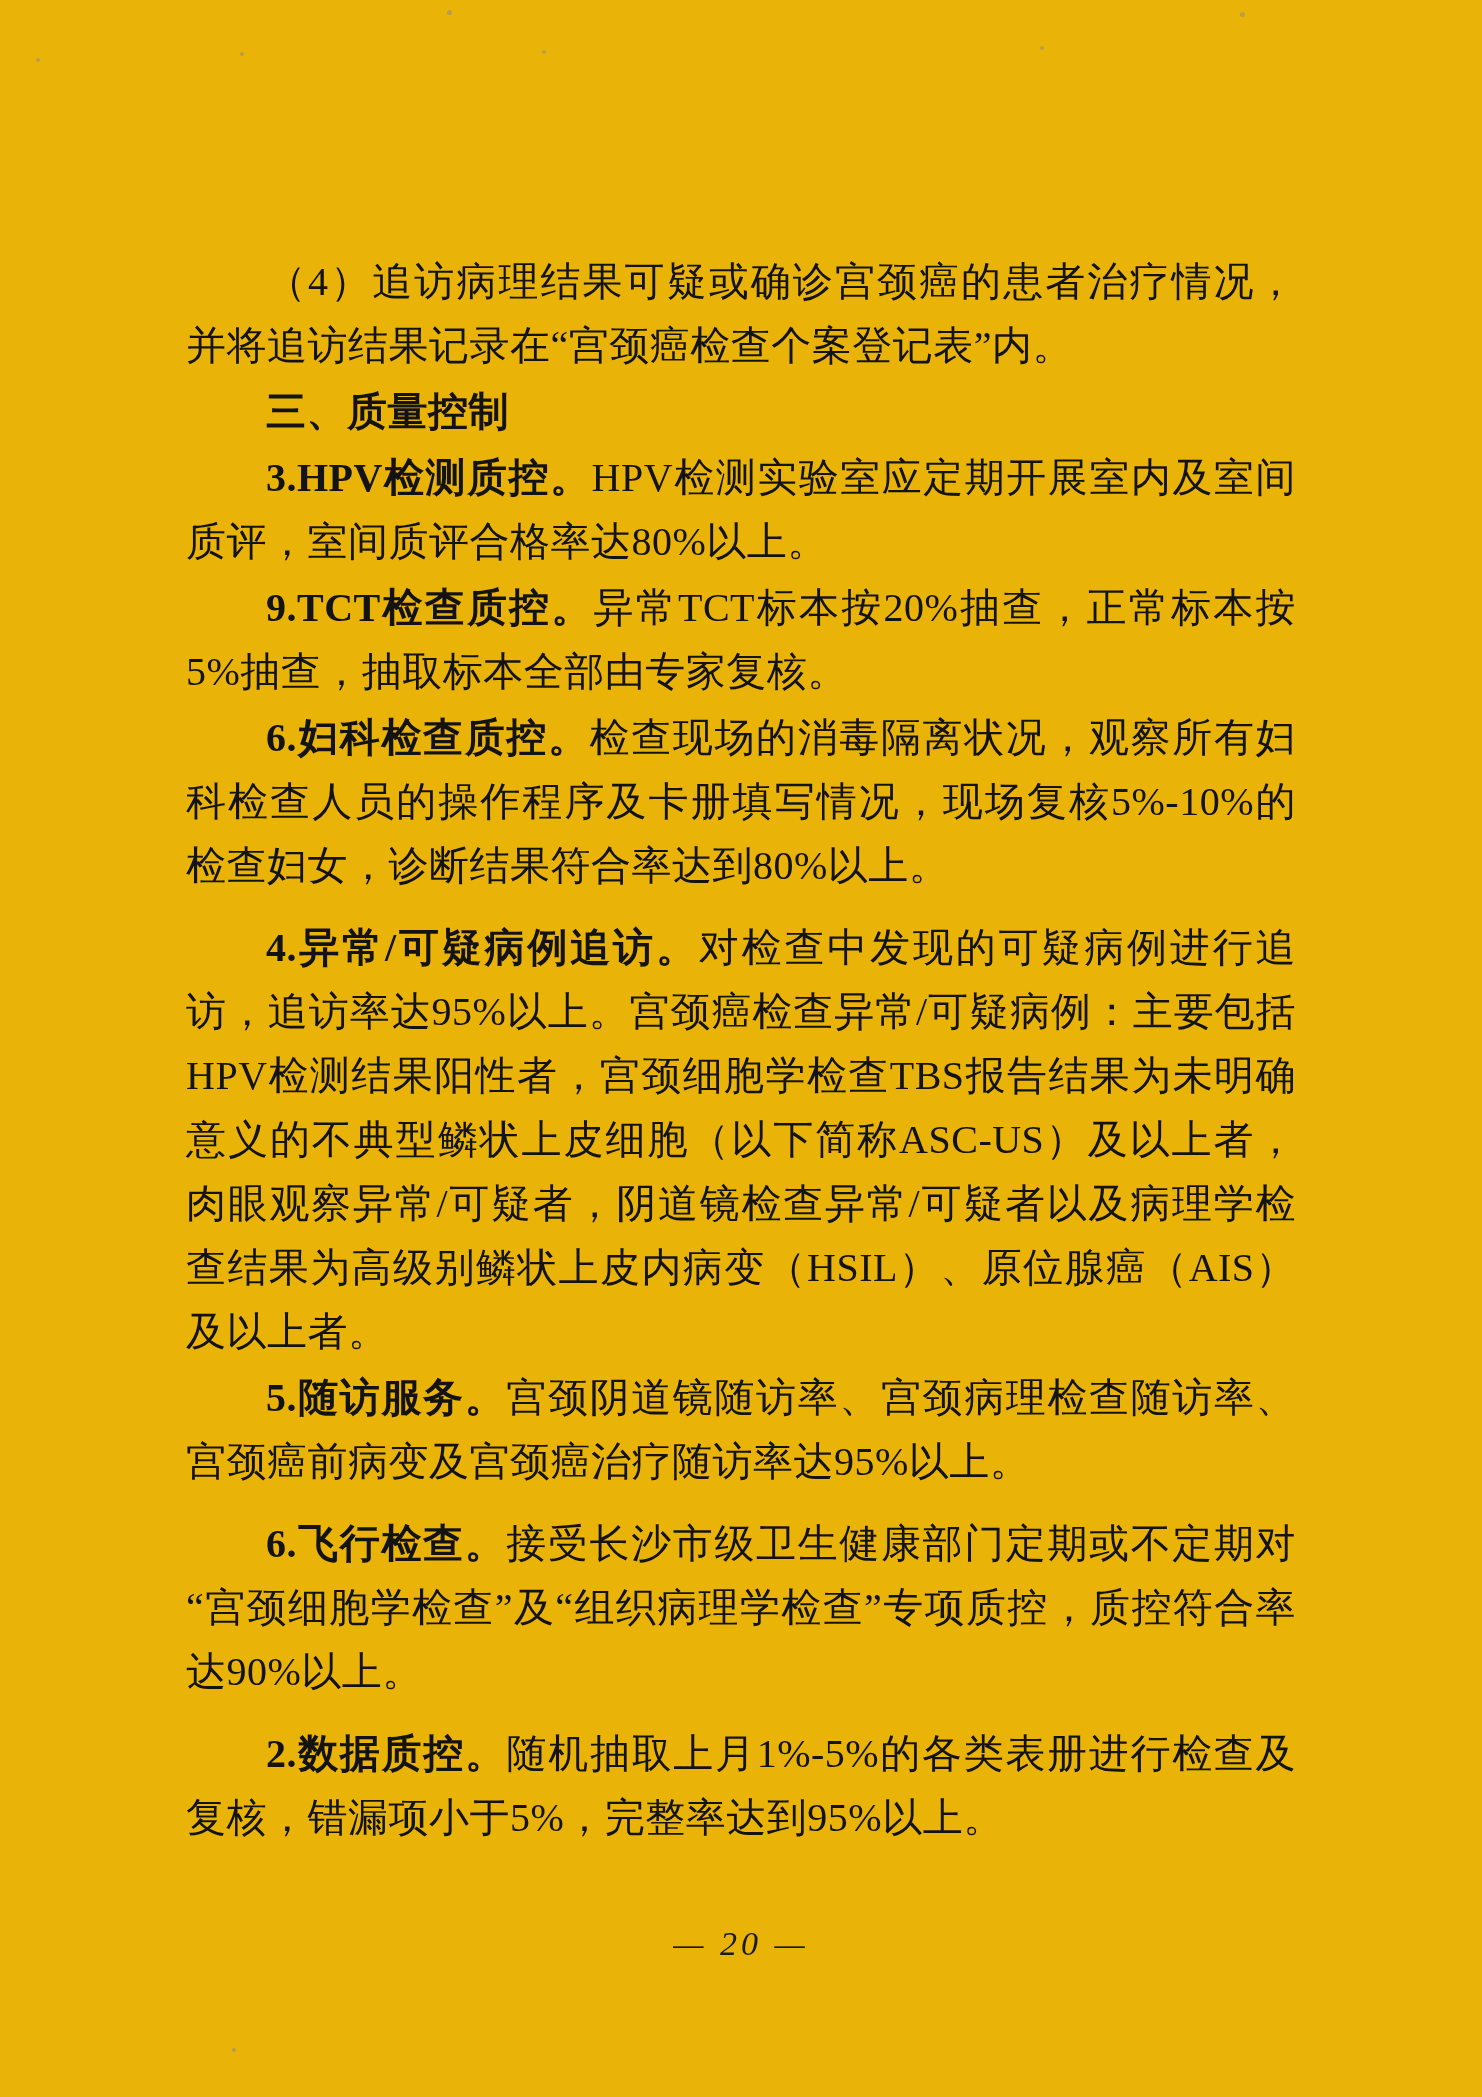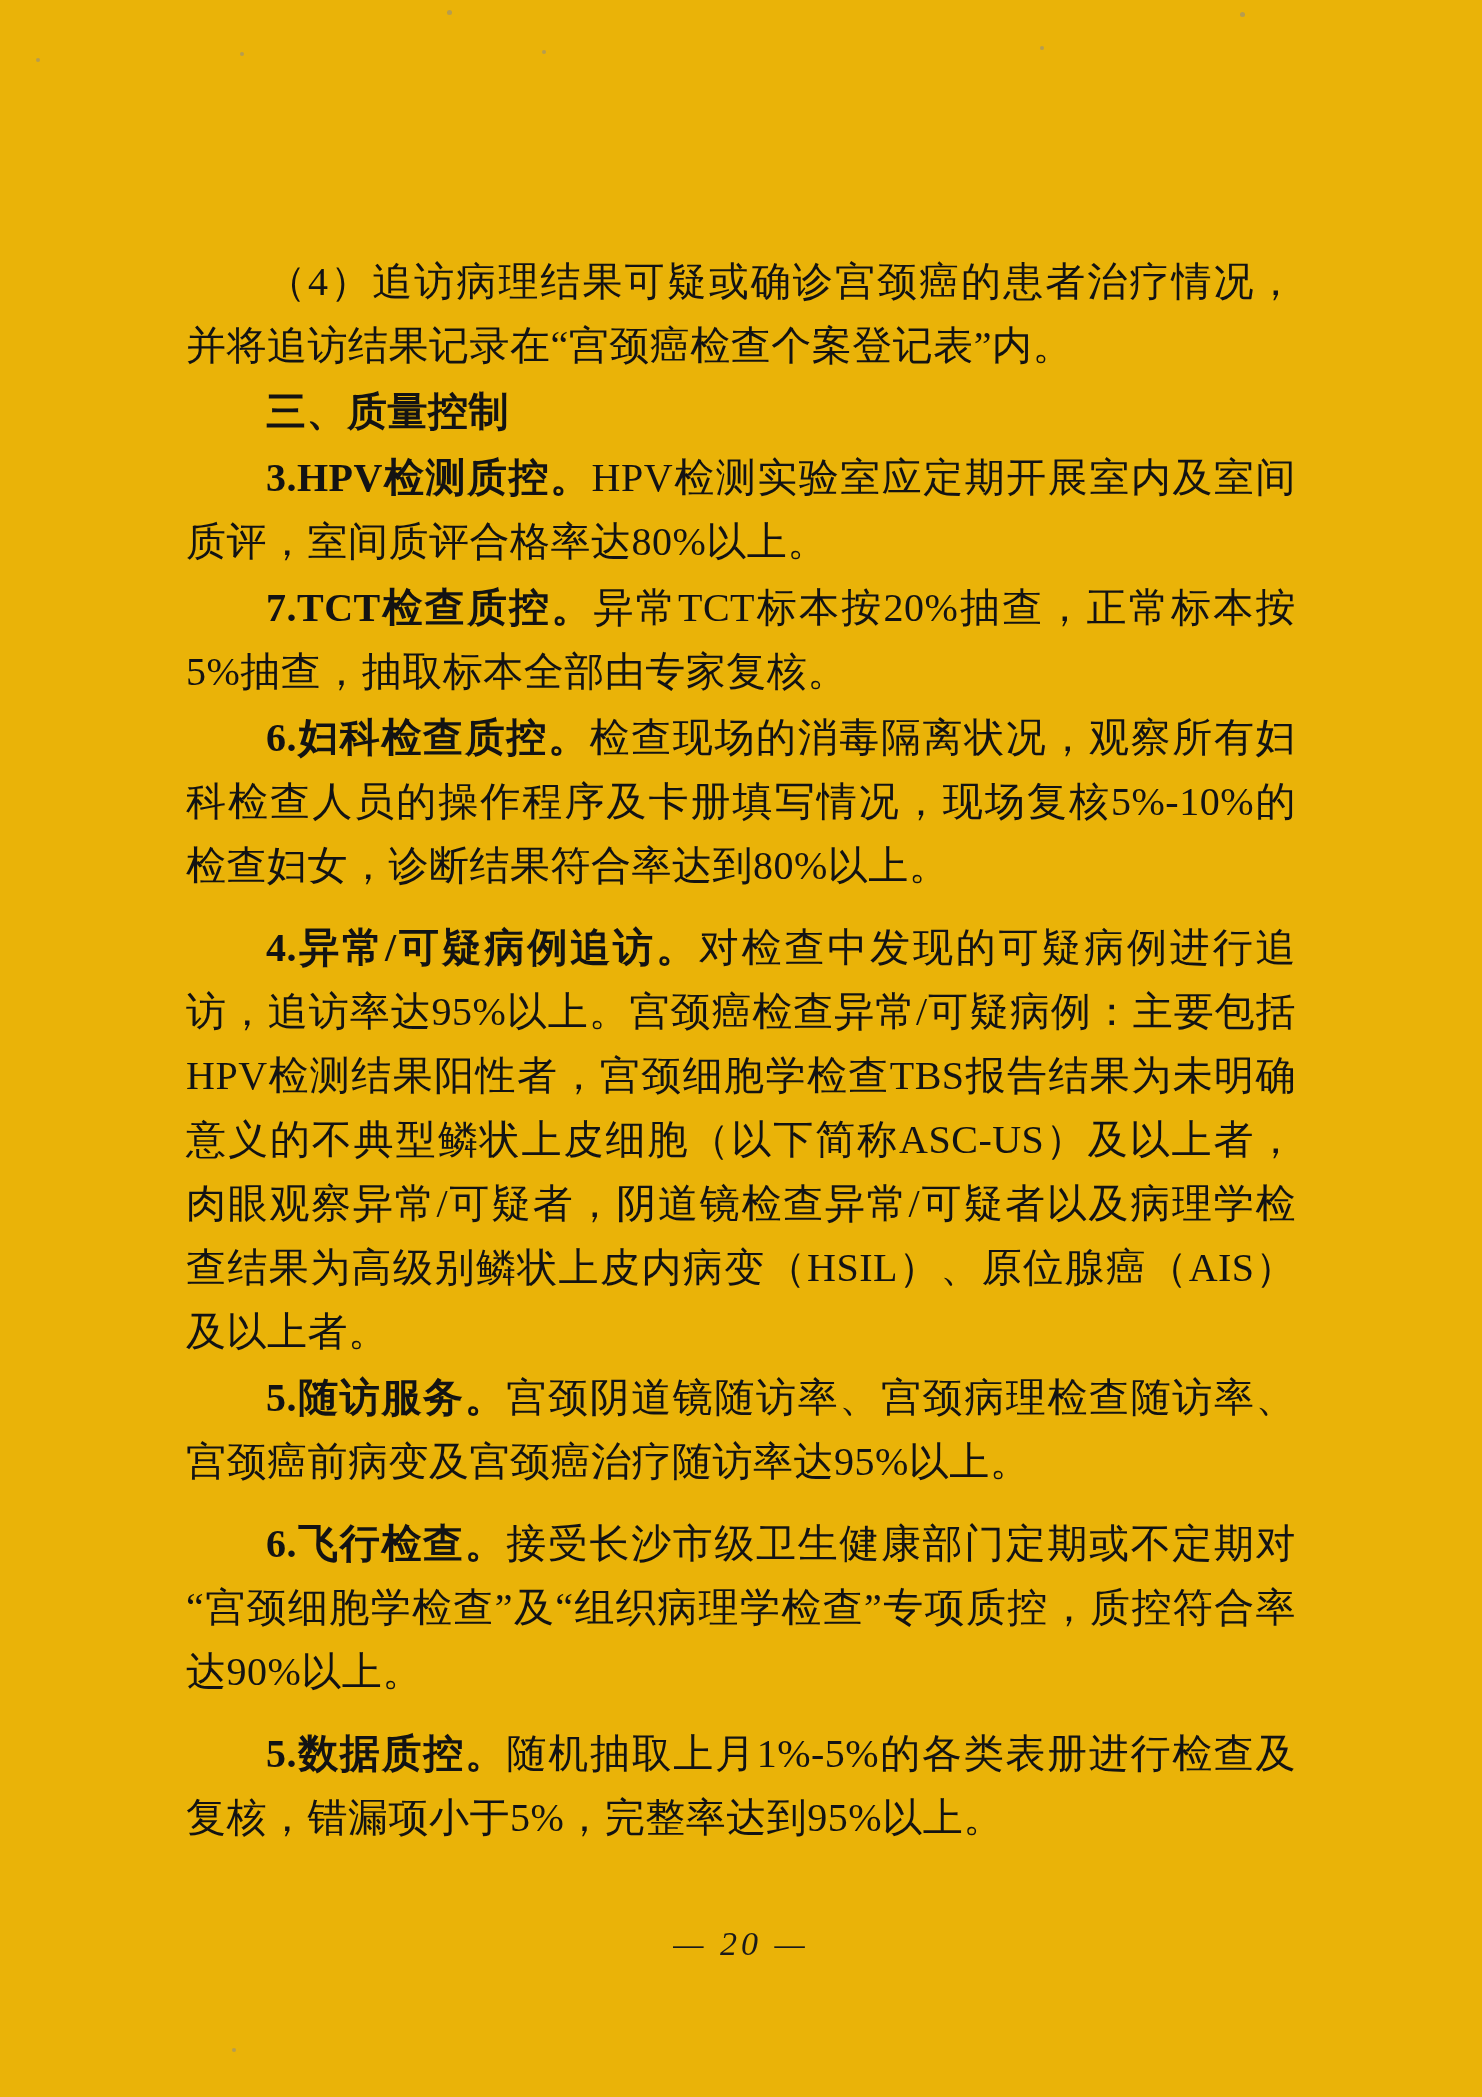--- a/index.html
+++ b/index.html
@@ -93,41 +93,41 @@
 
     <p class="para indent heading">
       <span>三、质量控制</span>
     </p>
 
     <p class="para indent">
       <span class="b">3.HPV检测质控。</span><span>HPV检测实验室应定期开展室内及室间质评，室间质评合格率达80%以上。</span>
     </p>
 
     <p class="para indent">
-      <span class="b">7.TCT检查质控。</span><span>异常TCT标本按20%抽查，正常标本按5%抽查，抽取标本全部由专家复核。</span>
+      <span class="b">9.TCT检查质控。</span><span>异常TCT标本按20%抽查，正常标本按5%抽查，抽取标本全部由专家复核。</span>
     </p>
 
     <p class="para indent">
       <span class="b">6.妇科检查质控。</span><span>检查现场的消毒隔离状况，观察所有妇科检查人员的操作程序及卡册填写情况，现场复核5%-10%的检查妇女，诊断结果符合率达到80%以上。</span>
     </p>
 
     <p class="para indent gap">
       <span class="b">4.异常/可疑病例追访。</span><span>对检查中发现的可疑病例进行追访，追访率达95%以上。宫颈癌检查异常/可疑病例：主要包括HPV检测结果阳性者，宫颈细胞学检查TBS报告结果为未明确意义的不典型鳞状上皮细胞（以下简称ASC-US）及以上者，肉眼观察异常/可疑者，阴道镜检查异常/可疑者以及病理学检查结果为高级别鳞状上皮内病变（HSIL）、原位腺癌（AIS）及以上者。</span>
     </p>
 
     <p class="para indent">
       <span class="b">5.随访服务。</span><span>宫颈阴道镜随访率、宫颈病理检查随访率、宫颈癌前病变及宫颈癌治疗随访率达95%以上。</span>
     </p>
 
     <p class="para indent gap">
       <span class="b">6.飞行检查。</span><span>接受长沙市级卫生健康部门定期或不定期对“宫颈细胞学检查”及“组织病理学检查”专项质控，质控符合率达90%以上。</span>
     </p>
 
     <p class="para indent gap">
-      <span class="b">5.数据质控。</span><span>随机抽取上月1%-5%的各类表册进行检查及复核，错漏项小于5%，完整率达到95%以上。</span>
+      <span class="b">2.数据质控。</span><span>随机抽取上月1%-5%的各类表册进行检查及复核，错漏项小于5%，完整率达到95%以上。</span>
     </p>
 
   </div>
 
   <div class="footer">
     <span class="num">— 20 —</span>
   </div>
 
 </div>
 

